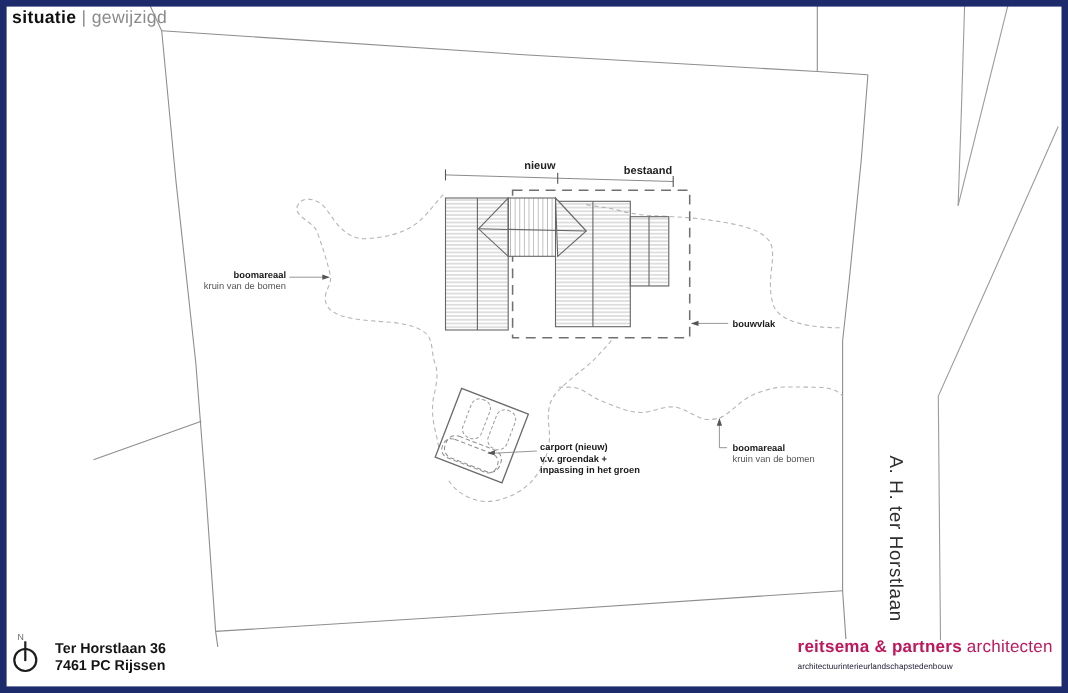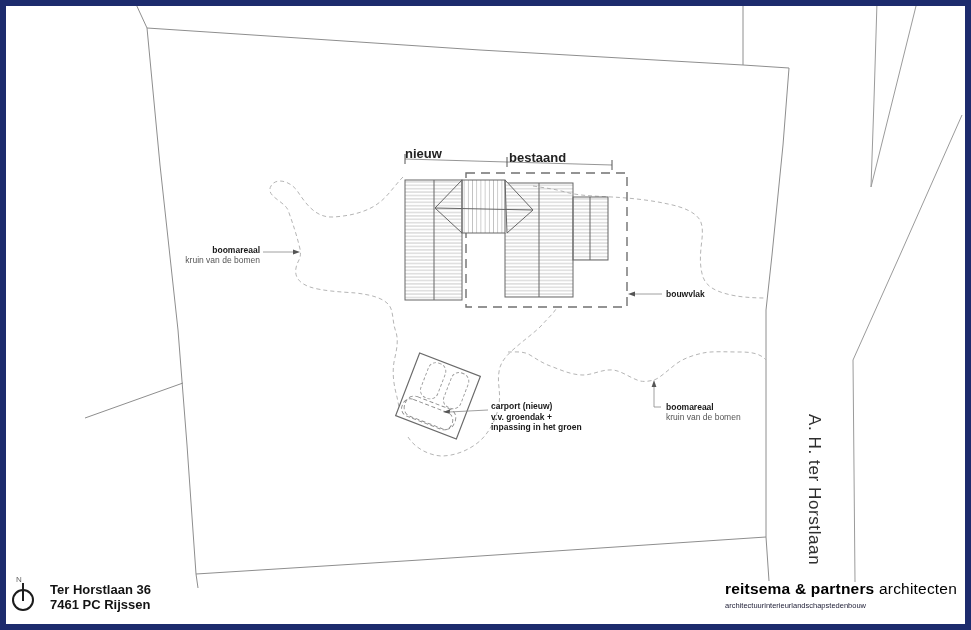--- a/index.html
+++ b/index.html
@@ -6,21 +6,21 @@
   .sheet{
     position:relative;width:971px;height:630px;background:#fff;
     font-family:"Liberation Sans", sans-serif;overflow:hidden;
     box-sizing:border-box;
   }
   .frame{position:absolute;inset:0;border:6px solid #1d2b6d;pointer-events:none;z-index:30;}
   svg.plan{position:absolute;left:0;top:0;z-index:5;}
   .lbl{position:absolute;z-index:10;color:#1a1a1a;}
   .title{left:11px;top:8px;font-size:16px;color:#8b8b8b;letter-spacing:0.3px;}
   .title .strong{font-weight:bold;color:#111;}
-  .dim-label{font-size:13px;font-weight:bold;color:#222;text-align:left;}
+  .dim-label{font-size:10px;font-weight:bold;color:#222;text-align:right;}
   .dim-nieuw{left:405px;top:146px;width:100px;}
   .dim-bestaand{left:509px;top:150px;width:102px;}
   .anno{font-size:8.5px;line-height:9.5px;}
   .anno .b{font-weight:bold;color:#1a1a1a;display:block;}
   .anno .r{color:#555;display:block;}
   .tree-left{left:148px;top:246px;width:112px;text-align:right;}
   .bouwvlak-lbl{left:666px;top:289px;font-size:8.5px;font-weight:bold;color:#1a1a1a;}
   .tree-right{left:666px;top:403px;width:120px;text-align:left;}
   .carport-lbl{left:491px;top:402px;width:110px;text-align:left;}
   .carport-lbl .b{margin-bottom:1px;}
@@ -29,21 +29,21 @@
     transform:rotate(90deg);transform-origin:top left;
     font-size:17px;color:#2e2e2e;letter-spacing:0.6px;white-space:nowrap;
   }
   .north{left:12px;top:575px;width:26px;height:40px;}
   .north .n-letter{position:absolute;left:4px;top:0;font-size:8px;color:#666;}
   .north .n-stem{position:absolute;left:10px;top:8px;width:2px;height:20px;background:#222;}
   .north .n-circle{position:absolute;left:0;top:14px;width:22px;height:22px;border:2.5px solid #1c1c1c;border-radius:50%;box-sizing:border-box;background:#fff;}
   .north .n-stem2{position:absolute;left:10px;top:16px;width:2px;height:10px;background:#1c1c1c;}
   .address{left:50px;top:582px;font-size:13px;font-weight:bold;line-height:15px;color:#141414;}
   .firm{right:14px;top:580px;text-align:right;position:absolute;z-index:10;}
-  .firm-main{font-size:15.5px;color:#000000;letter-spacing:0.2px;}
+  .firm-main{font-size:15.5px;color:#be185d;letter-spacing:0.2px;}
   .firm-main .b{font-weight:bold;}
   .firm-sub{display:flex;width:226px;margin-top:3px;font-size:7.5px;color:#23233a;}
 </style>
 </head>
 <body>
 
 <div class="sheet">
 
   <svg class="plan" width="971" height="630" viewBox="0 0 971 630">
     <defs>
@@ -137,20 +137,25 @@
       <path d="M488,410 L449,412"></path>
     </g>
     <g fill="#555" stroke="none">
       <path d="M300,252 l-7,-2.4 l0,4.8 z"></path>
       <path d="M628,294 l7,-2.4 l0,4.8 z"></path>
       <path d="M654,380 l-2.4,7 l4.8,0 z"></path>
       <path d="M443,412 l7.2,-2.8 l-0.6,4.6 z"></path>
     </g>
   </svg>
 
+  <div class="lbl title">
+    <span class="strong">situatie</span>
+    <span>|</span>
+    <span>gewijzigd</span>
+  </div>
 
   <div class="lbl dim-label dim-nieuw">nieuw</div>
   <div class="lbl dim-label dim-bestaand">bestaand</div>
 
   <div class="lbl anno tree-left">
     <span class="b">boomareaal</span>
     <span class="r">kruin van de bomen</span>
   </div>
 
   <div class="lbl bouwvlak-lbl">bouwvlak</div>

